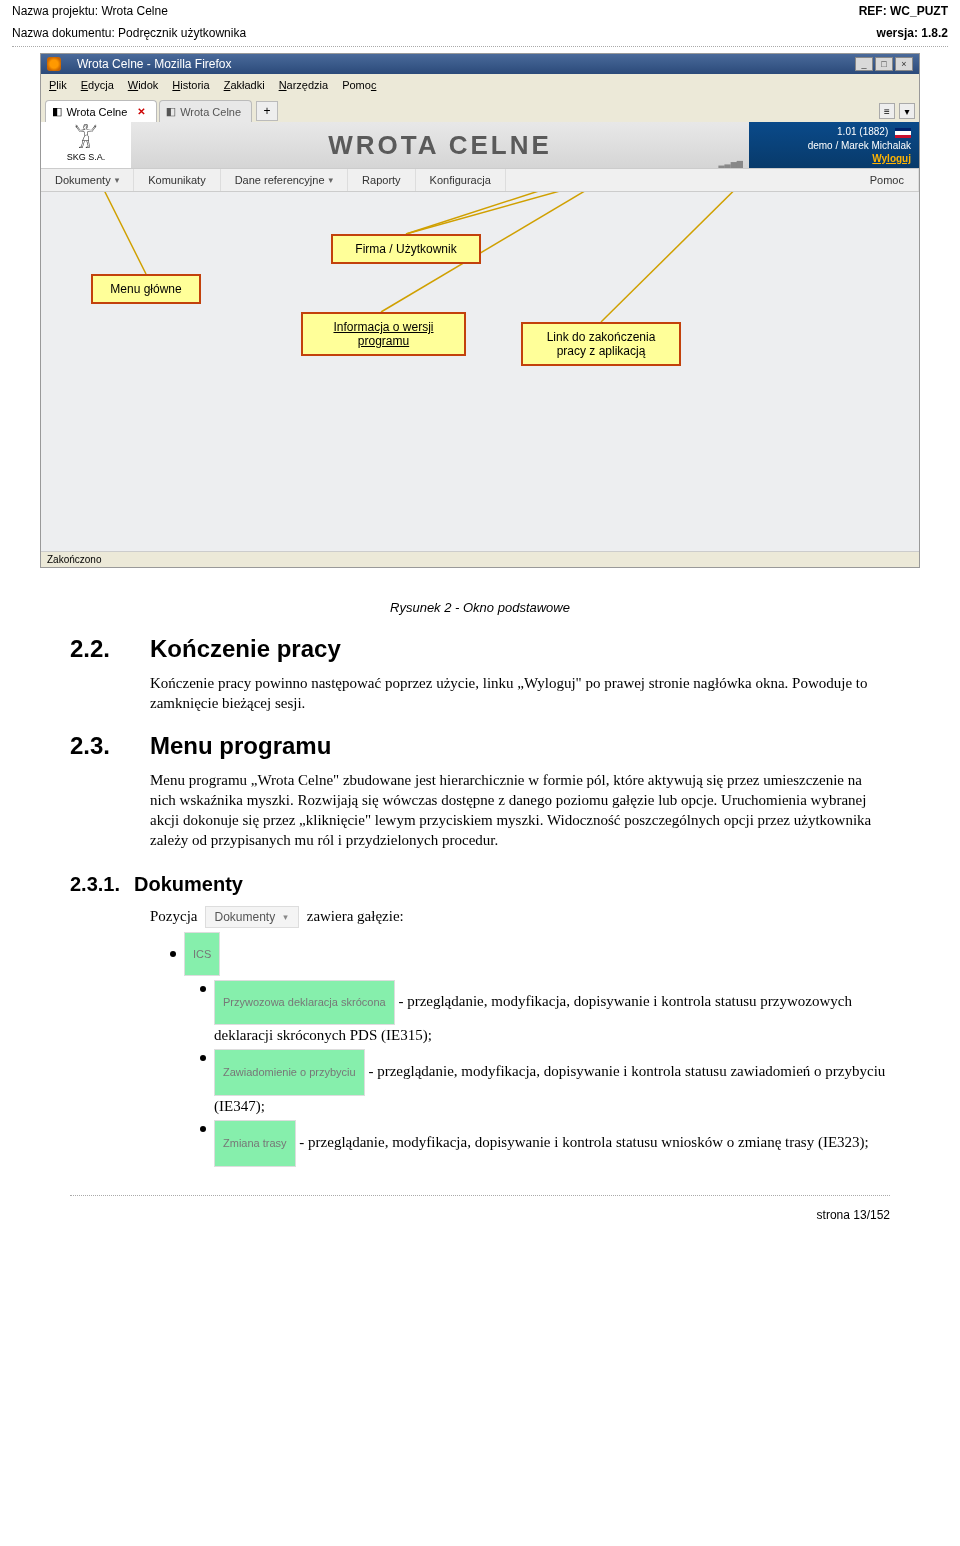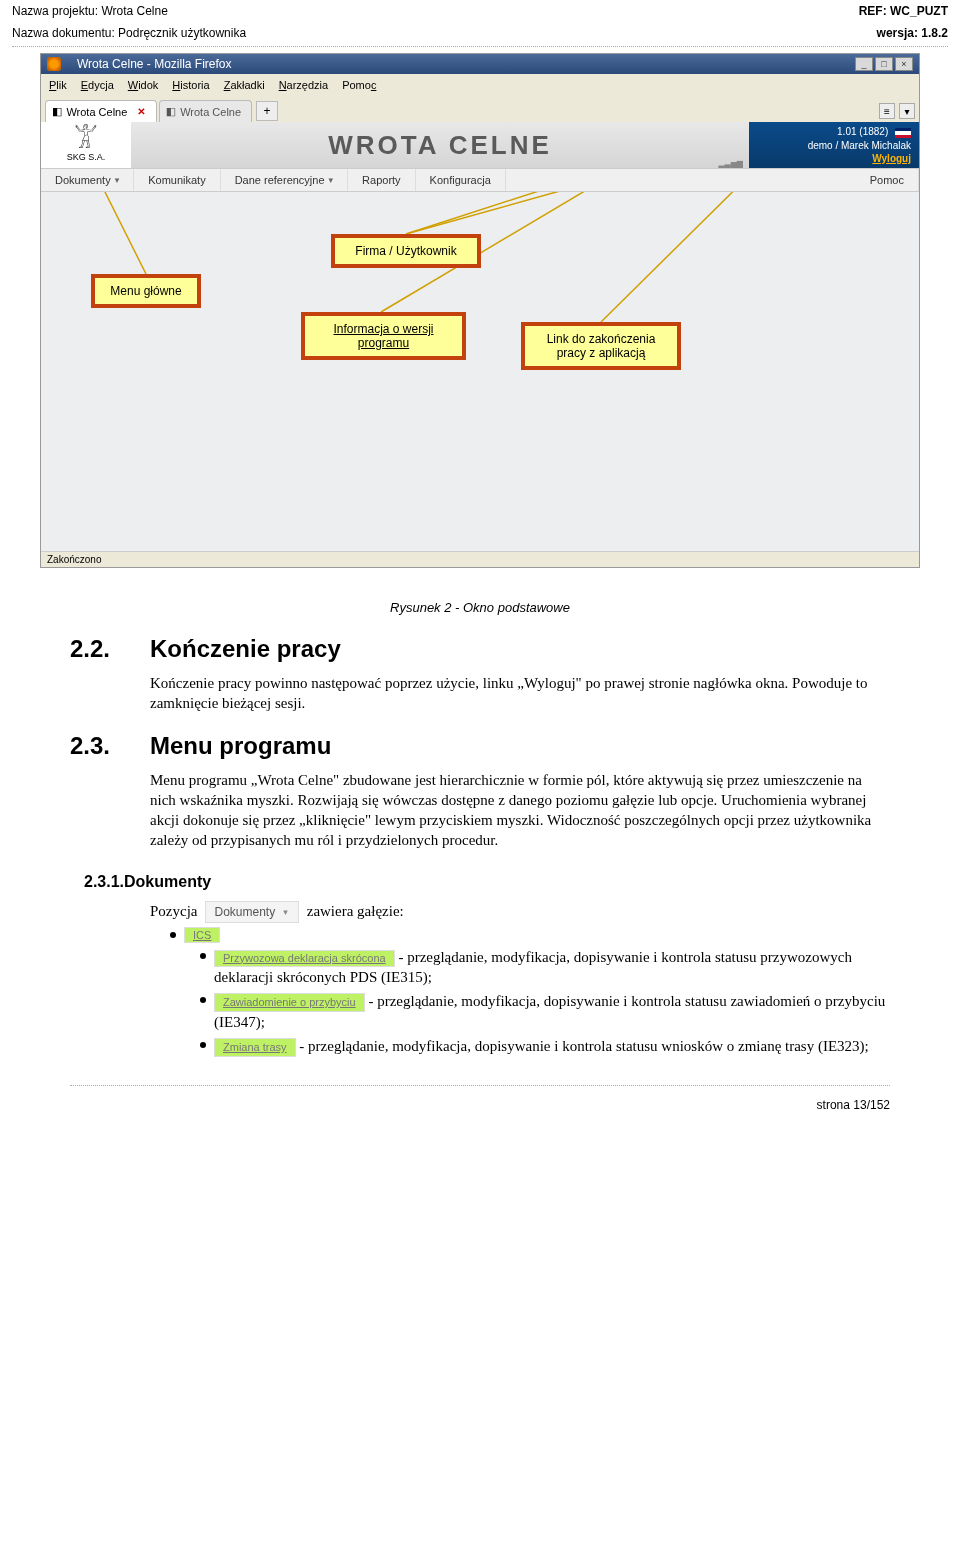--- a/index.html
+++ b/index.html
@@ -45,42 +45,42 @@
   .app-menu { display: flex; background: #f0f0f0; border-bottom: 1px solid #ccc; font-size: 11px; }
   .app-menu-item { padding: 5px 14px; border-right: 1px solid #ddd; color: #333; display:flex; align-items:center; gap:4px; }
   .app-menu-item.right { margin-left: auto; }
   .chev { font-size: 9px; color: #666; }
 
   
   .canvas { height: 360px; background: #edeef0; position: relative; border-bottom: 1px solid #ccc; }
   .statusbar { display:flex; background: #ece9d8; font-size: 10px; padding: 2px 6px; }
 
   
-  .callout { position: absolute; background: #ffff99; border: 4px solid #c2410c; padding: 6px 10px; font-size: 12px; text-align: center; }
+  .callout { position: absolute; background: #ffff99; border: 2px solid #c2410c; padding: 6px 10px; font-size: 12px; text-align: center; }
   .callout.box1 { left: 50px;  top: 82px;  width: 110px; }
   .callout.box2 { left: 290px; top: 42px;  width: 150px; }
   .callout.box3 { left: 260px; top: 120px; width: 165px; text-decoration: underline; }
   .callout.box4 { left: 480px; top: 130px; width: 160px; }
 
   
   svg.pointers { position: absolute; left: 0; top: 0; width: 100%; height: 100%; pointer-events: none; }
 
   
   .doc { padding: 10px 70px 20px 70px; }
   .caption { font-style: italic; font-size: 13px; text-align: center; margin: 12px 0 20px; }
   h2.sec { font-family: "Arial Black", Arial, sans-serif; font-size: 24px; font-weight: 900; margin: 18px 0 10px; display: flex; gap: 20px; }
   h2.sec .num { min-width: 60px; }
-  h3.subsec { font-family: "Arial Black", Arial, sans-serif; font-size: 16px; font-weight: 900; margin: 22px 14px 10px; display:flex; }
+  h3.subsec { font-family: "Arial Black", Arial, sans-serif; font-size: 20px; font-weight: 900; margin: 22px 0 10px; display:flex; gap: 14px; }
   p.body { font-family: "Bookman Old Style", Georgia, serif; font-size: 15px; line-height: 1.35; margin: 0 0 12px 80px; }
   .branches { margin-left: 80px; font-family: "Bookman Old Style", Georgia, serif; font-size: 15px; }
   .branch-row { display: flex; align-items: center; gap: 8px; margin: 4px 0; }
   .branch-row.indent { margin-left: 50px; }
   .ui-chip { display: inline-flex; align-items: center; gap: 8px; background: #f4f4f4; border: 1px solid #ddd; padding: 3px 10px 3px 8px; font-family: Arial,sans-serif; font-size: 12px; color: #555; }
   .ui-chip .chev { color: #888; }
-  .ui-chip.sub { background: #bef264; color: #777; padding: 1px 8px; font-size: 11px; text-decoration: underline; }
+  .ui-chip.sub { background: #86efac; color: #777; padding: 15px 8px; font-size: 11px; }
   .bullet { width:6px; height:6px; background:#000; border-radius:50%; flex-shrink:0; }
   .branch-text { line-height: 1.35; }
 
   
   .footer { display:flex; justify-content:flex-end; padding: 8px 70px; font-size: 12px; }
 </style>
 </head>
 <body>
 
 <div class="header-row">

